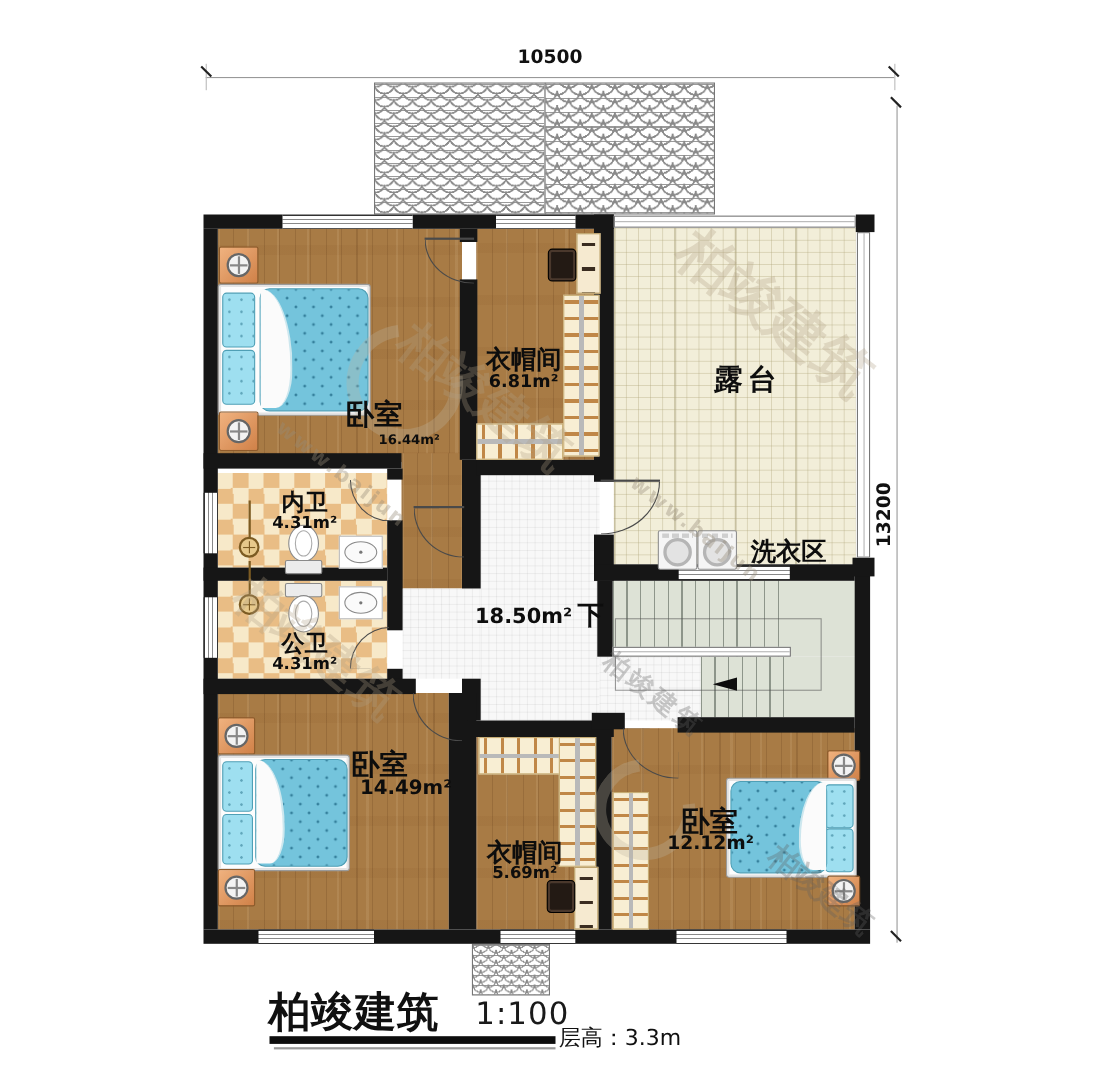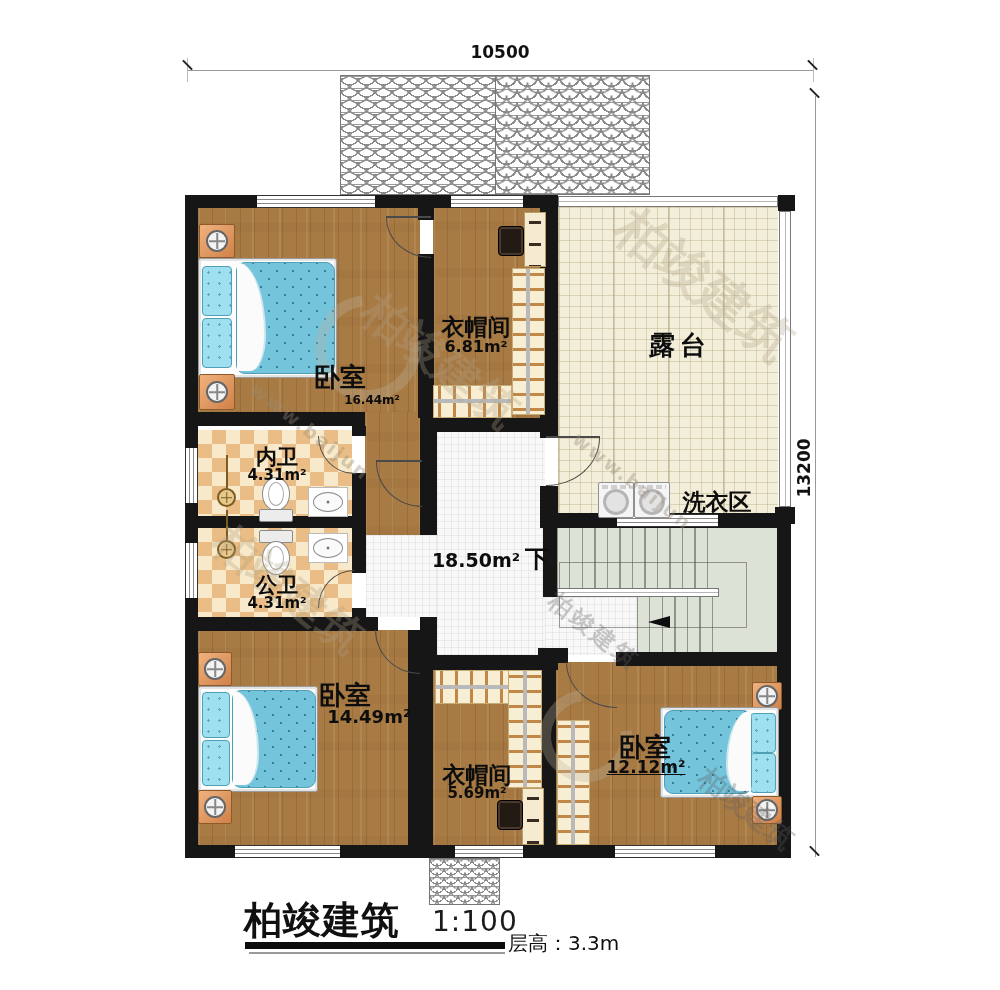--- a/index.html
+++ b/index.html
@@ -257,21 +257,21 @@
   <div class="lab" style="left:277px;top:585px;font-size:21px;">公卫</div>
   <div class="lab" style="left:277px;top:603px;font-size:15px;">4.31m²</div>
   <div class="lab" style="left:717px;top:502px;font-size:23px;">洗衣区</div>
   <div class="lab" style="left:476px;top:560px;font-size:19px;">18.50m²</div>
   <div class="lab" style="left:537px;top:559px;font-size:24px;">下</div>
   <div class="lab" style="left:345px;top:695px;font-size:26px;">卧室</div>
   <div class="lab" style="left:346px;top:716px;font-size:18px;margin-left:23px;">14.49m²</div>
   <div class="lab" style="left:477px;top:775px;font-size:23px;">衣帽间</div>
   <div class="lab" style="left:477px;top:793px;font-size:15px;">5.69m²</div>
   <div class="lab" style="left:645px;top:747px;font-size:26px;">卧室</div>
-  <div class="lab" style="left:646px;top:767px;font-size:17px;text-decoration:underline;">12.12m²</div>
+  <div class="lab" style="left:646px;top:767px;font-size:17px;">12.12m²</div>
 
   <div class="dimline" style="left:187px;top:70px;width:626px;height:1px;"></div>
   <div class="dimline" style="left:187px;top:58px;width:1px;height:24px;background:#bbb;"></div>
   <div class="dimline" style="left:813px;top:58px;width:1px;height:24px;background:#bbb;"></div>
   <div class="tick" style="left:181px;top:64px;"></div>
   <div class="tick" style="left:806px;top:64px;"></div>
   <div class="dimtext" style="left:500px;top:52px;transform:translate(-50%,-50%);">10500</div>
   <div class="dimline" style="left:815px;top:96px;width:1px;height:761px;"></div>
   <div class="tick" style="left:808px;top:92px;"></div>
   <div class="tick" style="left:808px;top:850px;"></div>

